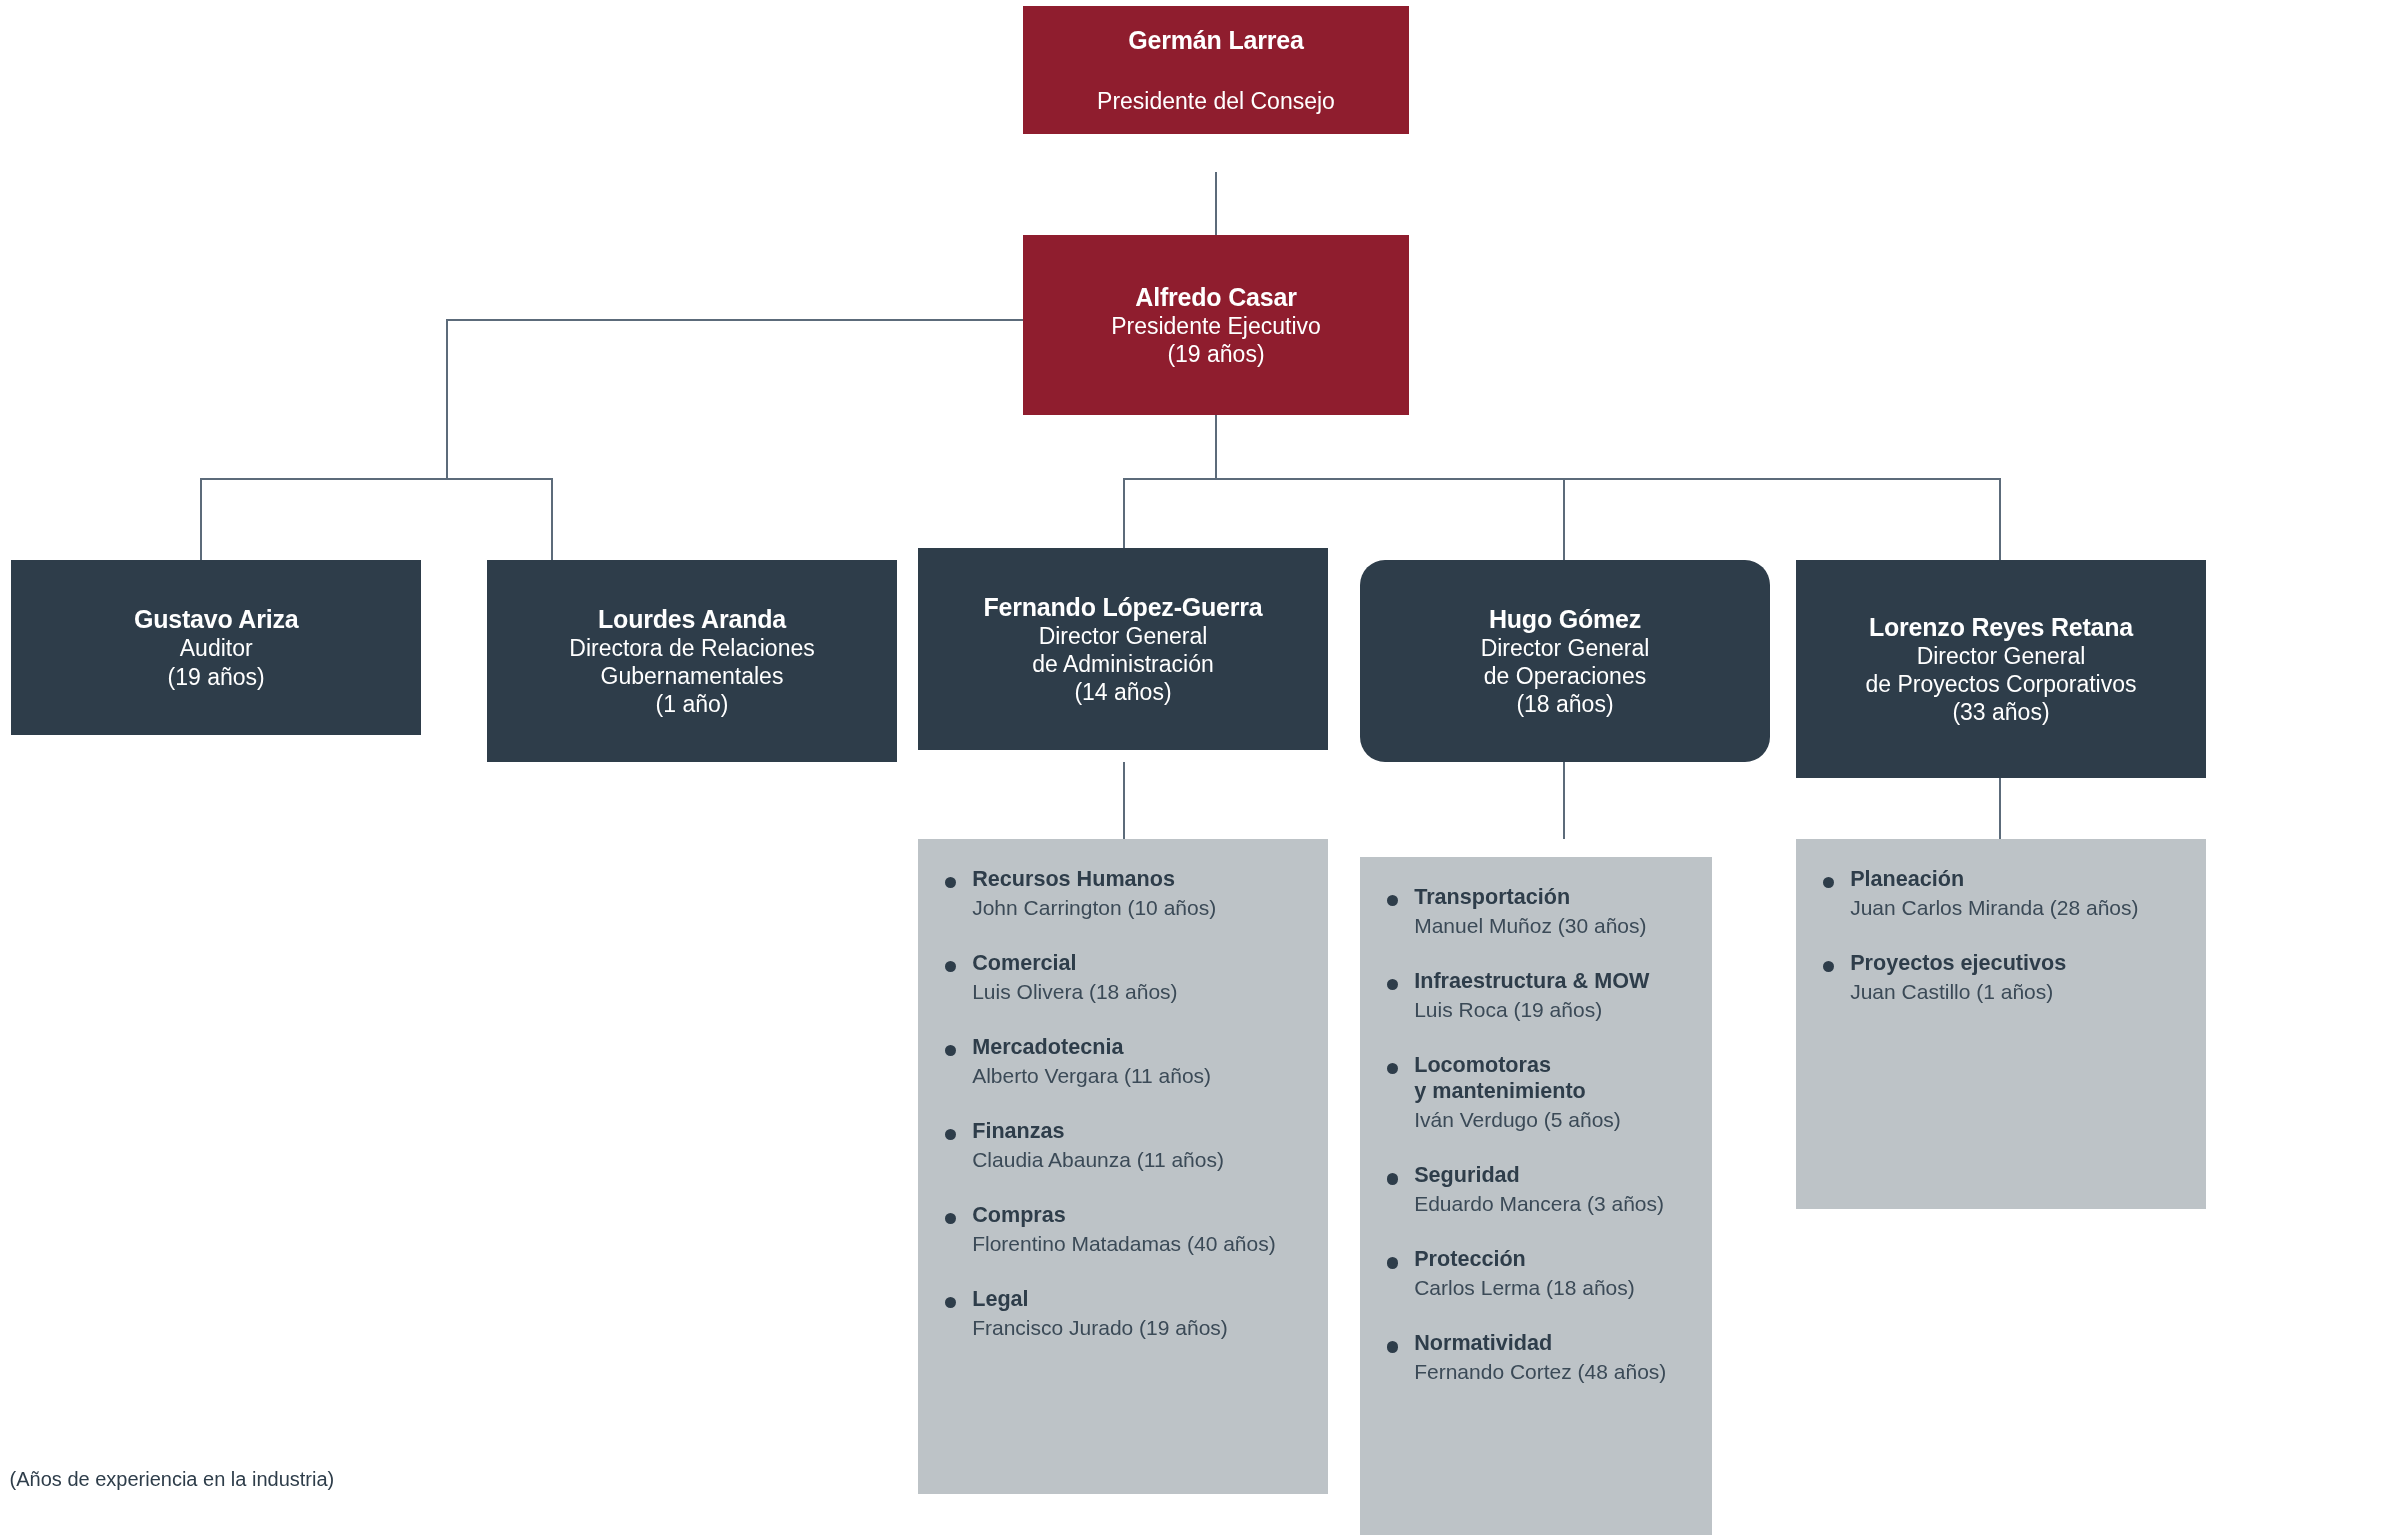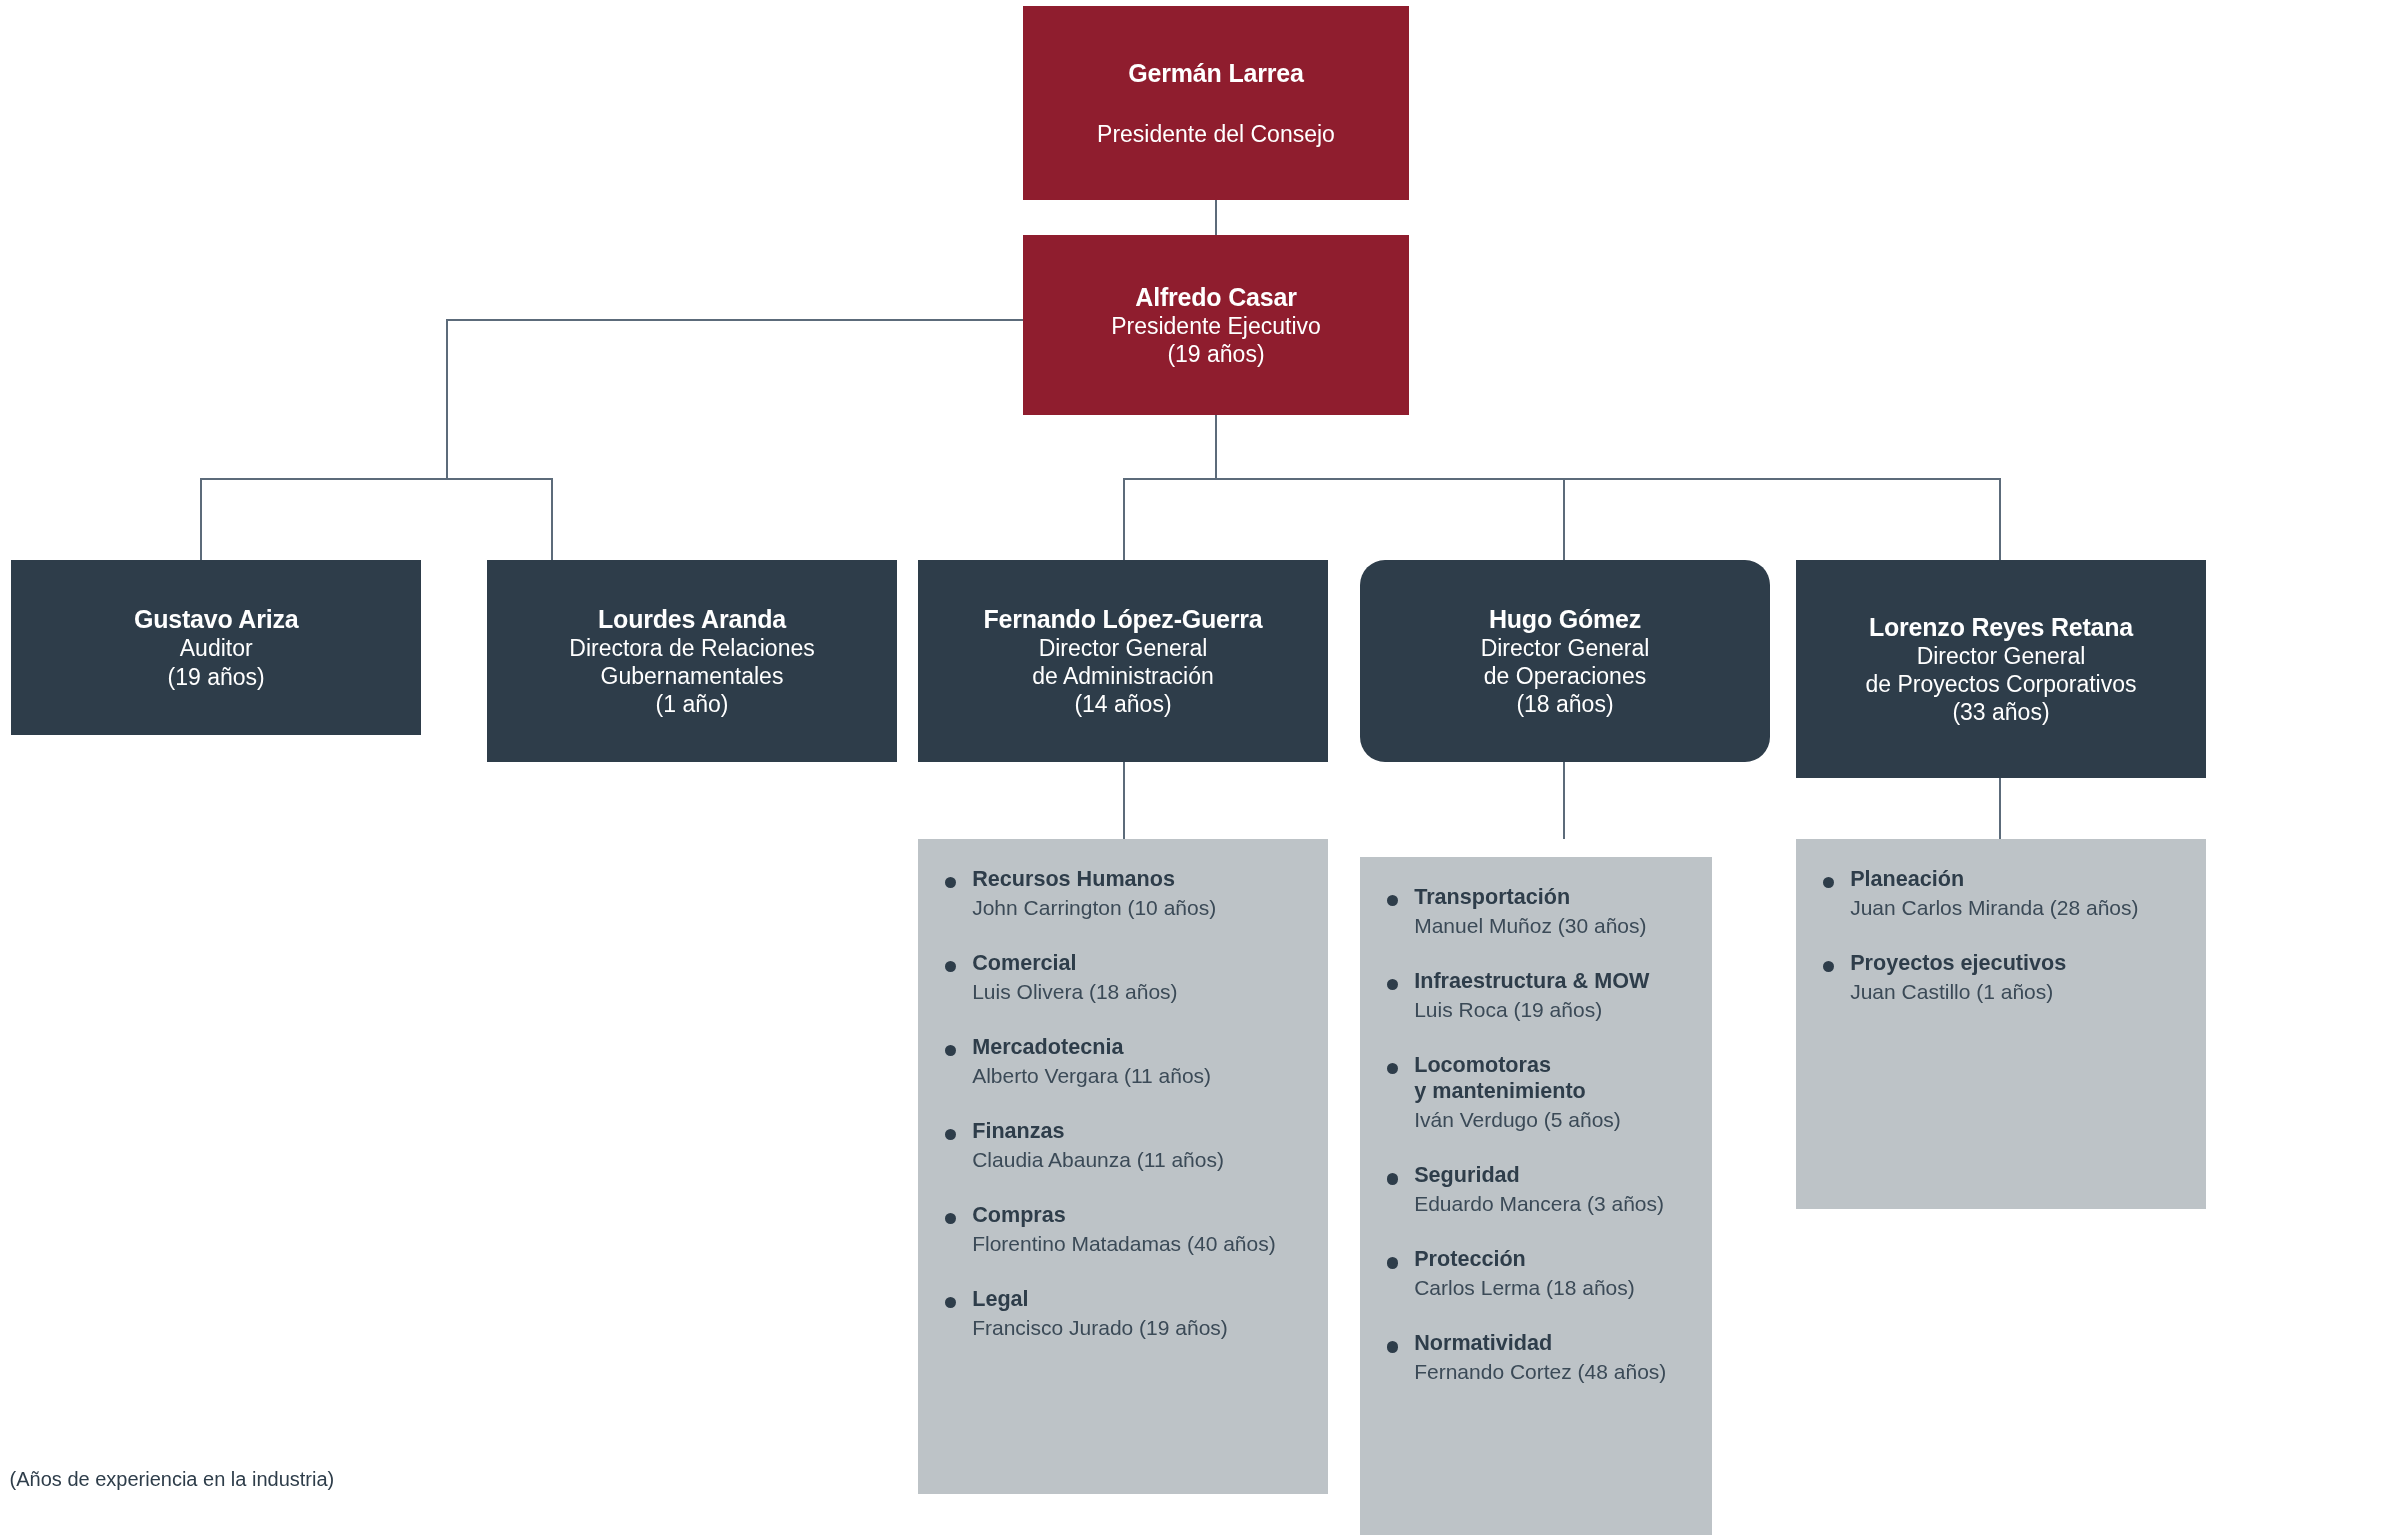--- a/index.html
+++ b/index.html
@@ -124,21 +124,21 @@
   <div class="line v" style="left:1215px; top:412px; height:66px;"></div>
   <div class="line h" style="left:1123px; top:478px; width:877px;"></div>
   <div class="line v" style="left:1123px; top:478px; height:82px;"></div>
   <div class="line v" style="left:1563px; top:478px; height:82px;"></div>
   <div class="line v" style="left:1999px; top:478px; height:82px;"></div>
 
   <div class="line v" style="left:1123px; top:762px; height:77px;"></div>
   <div class="line v" style="left:1563px; top:762px; height:77px;"></div>
   <div class="line v" style="left:1999px; top:762px; height:77px;"></div>
 
-  <div class="node exec" style="left:1023px; top:6.4px; width:386px; height:194px;gap:32px;">
+  <div class="node exec" style="left:1023px; top:6.4px; width:386px; height:128px;gap:32px;">
     <div class="nm">Germán Larrea</div>
     <div class="tl">Presidente del Consejo</div>
   </div>
 
   <div class="node exec" style="left:1023px; top:235px; width:386px; height:180px;">
     <div class="nm">Alfredo Casar</div>
     <div class="tl">Presidente Ejecutivo</div>
     <div class="yr">(19 años)</div>
   </div>
 
@@ -148,21 +148,21 @@
     <div class="yr">(19 años)</div>
   </div>
 
   <div class="node dir" style="left:487px; top:560px; width:410px; height:202px;">
     <div class="nm">Lourdes Aranda</div>
     <div class="tl">Directora de Relaciones</div>
     <div class="tl">Gubernamentales</div>
     <div class="yr">(1 año)</div>
   </div>
 
-  <div class="node dir" style="left:918px; top:560px; width:410px; height:202px;">
+  <div class="node dir" style="left:918px; top:548px; width:410px; height:202px;">
     <div class="nm">Fernando López-Guerra</div>
     <div class="tl">Director General</div>
     <div class="tl">de Administración</div>
     <div class="yr">(14 años)</div>
   </div>
 
   <div class="node dir" style="left:1360px; top:560px; width:410px; height:202px;border-radius:25px;">
     <div class="nm">Hugo Gómez</div>
     <div class="tl">Director General</div>
     <div class="tl">de Operaciones</div>

